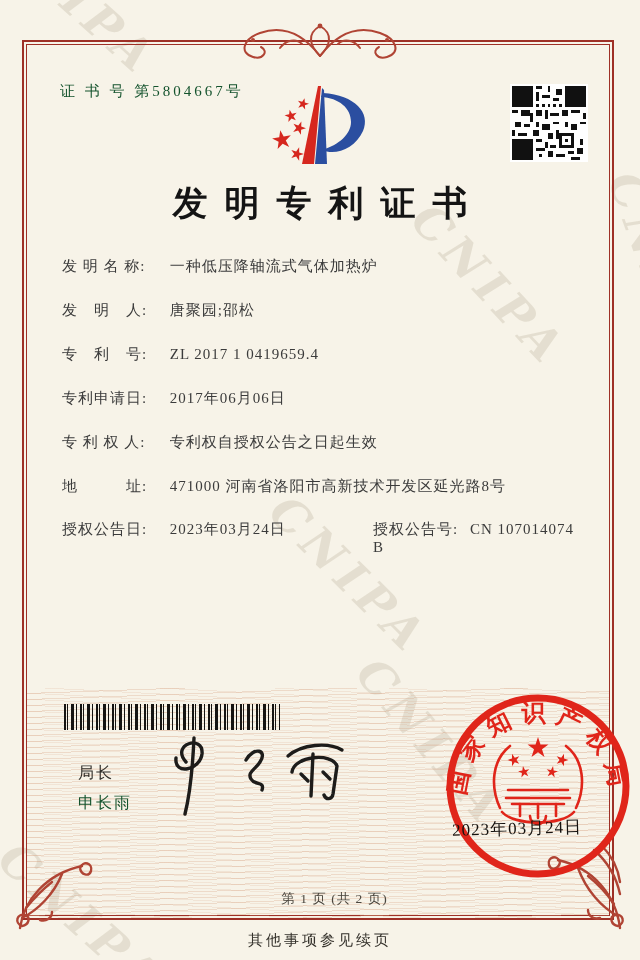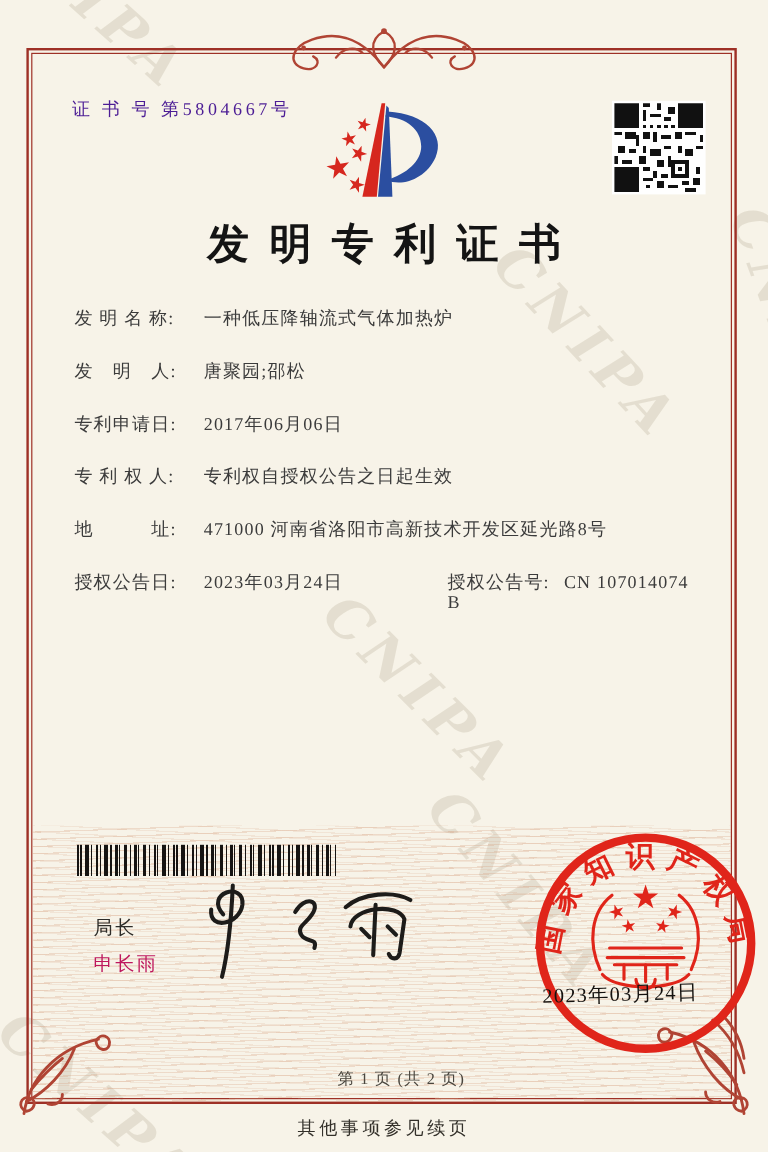--- a/index.html
+++ b/index.html
@@ -16,21 +16,21 @@
 
   .guilloche{position:absolute;left:27px;top:688px;width:582px;height:230px;z-index:2;
      background:
        repeating-linear-gradient(178deg, rgba(214,160,128,0) 0 5px, rgba(214,160,128,0.30) 5px 6px),
        repeating-linear-gradient(183deg, rgba(214,160,128,0) 0 5px, rgba(214,160,128,0.18) 5px 6px);}
 
   .ornament{position:absolute;z-index:4;}
 
   .content{position:absolute;inset:0;z-index:5;}
 
-  .cert-no{position:absolute;left:60px;top:82px;font-size:15px;color:#4c1d95;letter-spacing:3px;}
+  .cert-no{position:absolute;left:60px;top:82px;font-size:15px;color:#14532d;letter-spacing:3px;}
 
   .logo{position:absolute;left:255px;top:80px;width:140px;height:88px;}
   .qr{position:absolute;left:510px;top:84px;width:78px;height:78px;background:#fff;padding:2px;box-sizing:border-box;}
 
   .title{position:absolute;left:0;right:0;top:180px;text-align:center;font-size:35px;font-weight:bold;
          color:#141414;letter-spacing:17px;padding-left:17px;}
 
   .fields{position:absolute;left:62px;top:256px;right:56px;font-size:15px;color:#3b3b3b;}
   .field-row{height:44px;line-height:20px;white-space:nowrap;}
   .f-label{display:inline-block;min-width:104px;letter-spacing:1px;}
@@ -39,21 +39,21 @@
   .grant-pair2{position:absolute;left:268px;top:0;margin-left:43px;}
 
   .paras{position:absolute;left:62px;top:556px;width:520px;color:#45413a;}
   .paras p{margin:0 0 9px 0;font-size:14.5px;line-height:21.5px;text-indent:2em;text-align:justify;letter-spacing:0.5px;}
 
   .barcode{position:absolute;left:64px;top:704px;width:216px;height:26px;
      background:repeating-linear-gradient(90deg,#161412 0 2px,transparent 2px 3px,#161412 3px 4px,
        transparent 4px 7px,#161412 7px 10px,transparent 10px 12px,#161412 12px 13px,transparent 13px 16px);}
 
   .sig-title{position:absolute;left:78px;top:763px;font-size:16px;color:#2e2c28;letter-spacing:2px;font-family:"Liberation Sans",sans-serif;}
-  .sig-name{position:absolute;left:78px;top:793px;font-size:16px;color:#be185d;letter-spacing:2px;font-family:"Liberation Sans",sans-serif;}
+  .sig-name{position:absolute;left:78px;top:793px;font-size:16px;color:#14532d;letter-spacing:2px;font-family:"Liberation Sans",sans-serif;}
   .signature{position:absolute;left:142px;top:732px;width:215px;height:88px;}
 
   .seal{position:absolute;left:442px;top:690px;width:192px;height:192px;mix-blend-mode:multiply;}
   .seal-date{position:absolute;left:452px;top:817px;font-size:17px;color:#15120f;letter-spacing:1px;transform:rotate(-1.5deg);z-index:6;}
 
   .page-num{position:absolute;left:0;right:0;top:890px;text-align:center;font-size:13.5px;color:#4a463e;letter-spacing:1px;margin-left:29px;}
   .footer-note{position:absolute;left:0;right:0;top:931px;text-align:center;font-size:15px;color:#33302a;letter-spacing:3px;z-index:5;}
 </style>
 </head>
 <body>
@@ -189,20 +189,24 @@
     <div class="fields">
       <div class="field-row">
         <span class="f-label">发 明 名 称:</span>
         <span class="f-value">一种低压降轴流式气体加热炉</span>
       </div>
       <div class="field-row">
         <span class="f-label">发　明　人:</span>
         <span class="f-value">唐聚园;邵松</span>
       </div>
       <div class="field-row">
+        <span class="f-label">专　利　号:</span>
+        <span class="f-value">ZL 2017 1 0419659.4</span>
+      </div>
+      <div class="field-row">
         <span class="f-label">专利申请日:</span>
         <span class="f-value">2017年06月06日</span>
       </div>
       <div class="field-row">
         <span class="f-label">专 利 权 人:</span>
         <span class="f-value">专利权自授权公告之日起生效</span>
       </div>
       <div class="field-row">
         <span class="f-label">地　　　址:</span>
         <span class="f-value">471000 河南省洛阳市高新技术开发区延光路8号</span>

